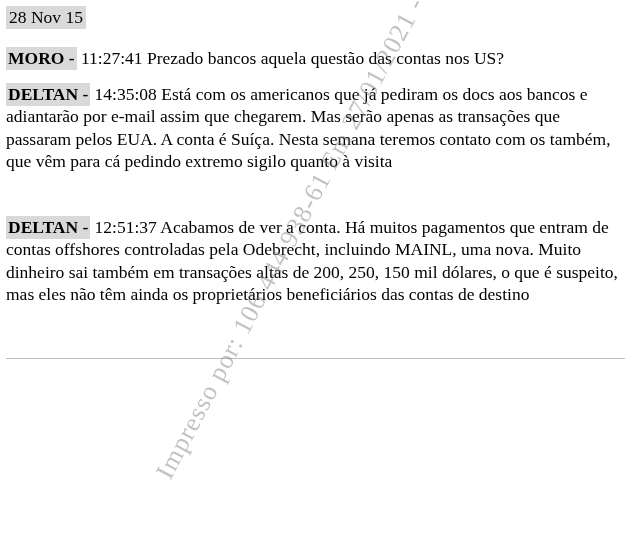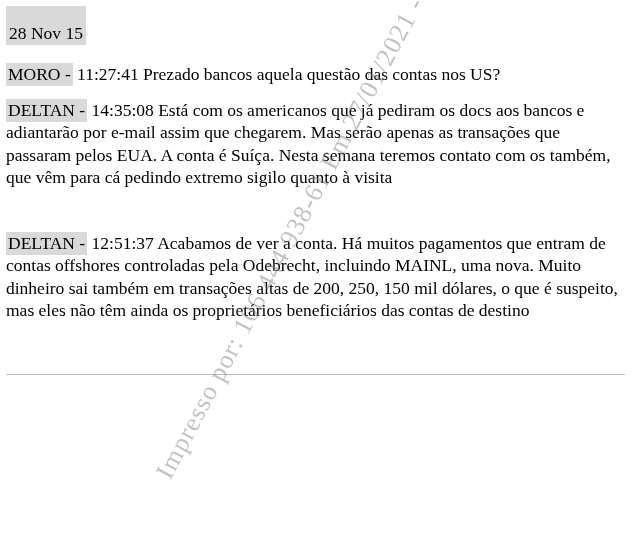--- a/index.html
+++ b/index.html
@@ -52,38 +52,39 @@
   .content {
     position: relative;
     z-index: 1;
   }
 
   .datestamp {
     display: inline-block;
     background: #d9d9d9;
     font-size: 17.5px;
     line-height: 20px;
-    padding: 17px 3px 2px 3px;
+    padding: 1px 3px 2px 3px;
     margin: 0;
   }
 
   .date-row {
     margin: 0 0 4px 0;
   }
 
   .msg {
     font-size: 17.5px;
     line-height: 22.5px;
     margin: 0;
     text-align: left;
   }
 
   .speaker {
     background: #d9d9d9;
     padding: 1px 2px 2px 2px;
+    font-weight: bold;
   }
 
   .block-gap-1 { height: 14px; }
   .block-gap-2 { height: 13px; }
   .block-gap-3 { height: 16px; }
   .block-gap-4 { height: 15px; }
 
   .rule {
     border: none;
     border-top: 1px solid #bdbdbd;

